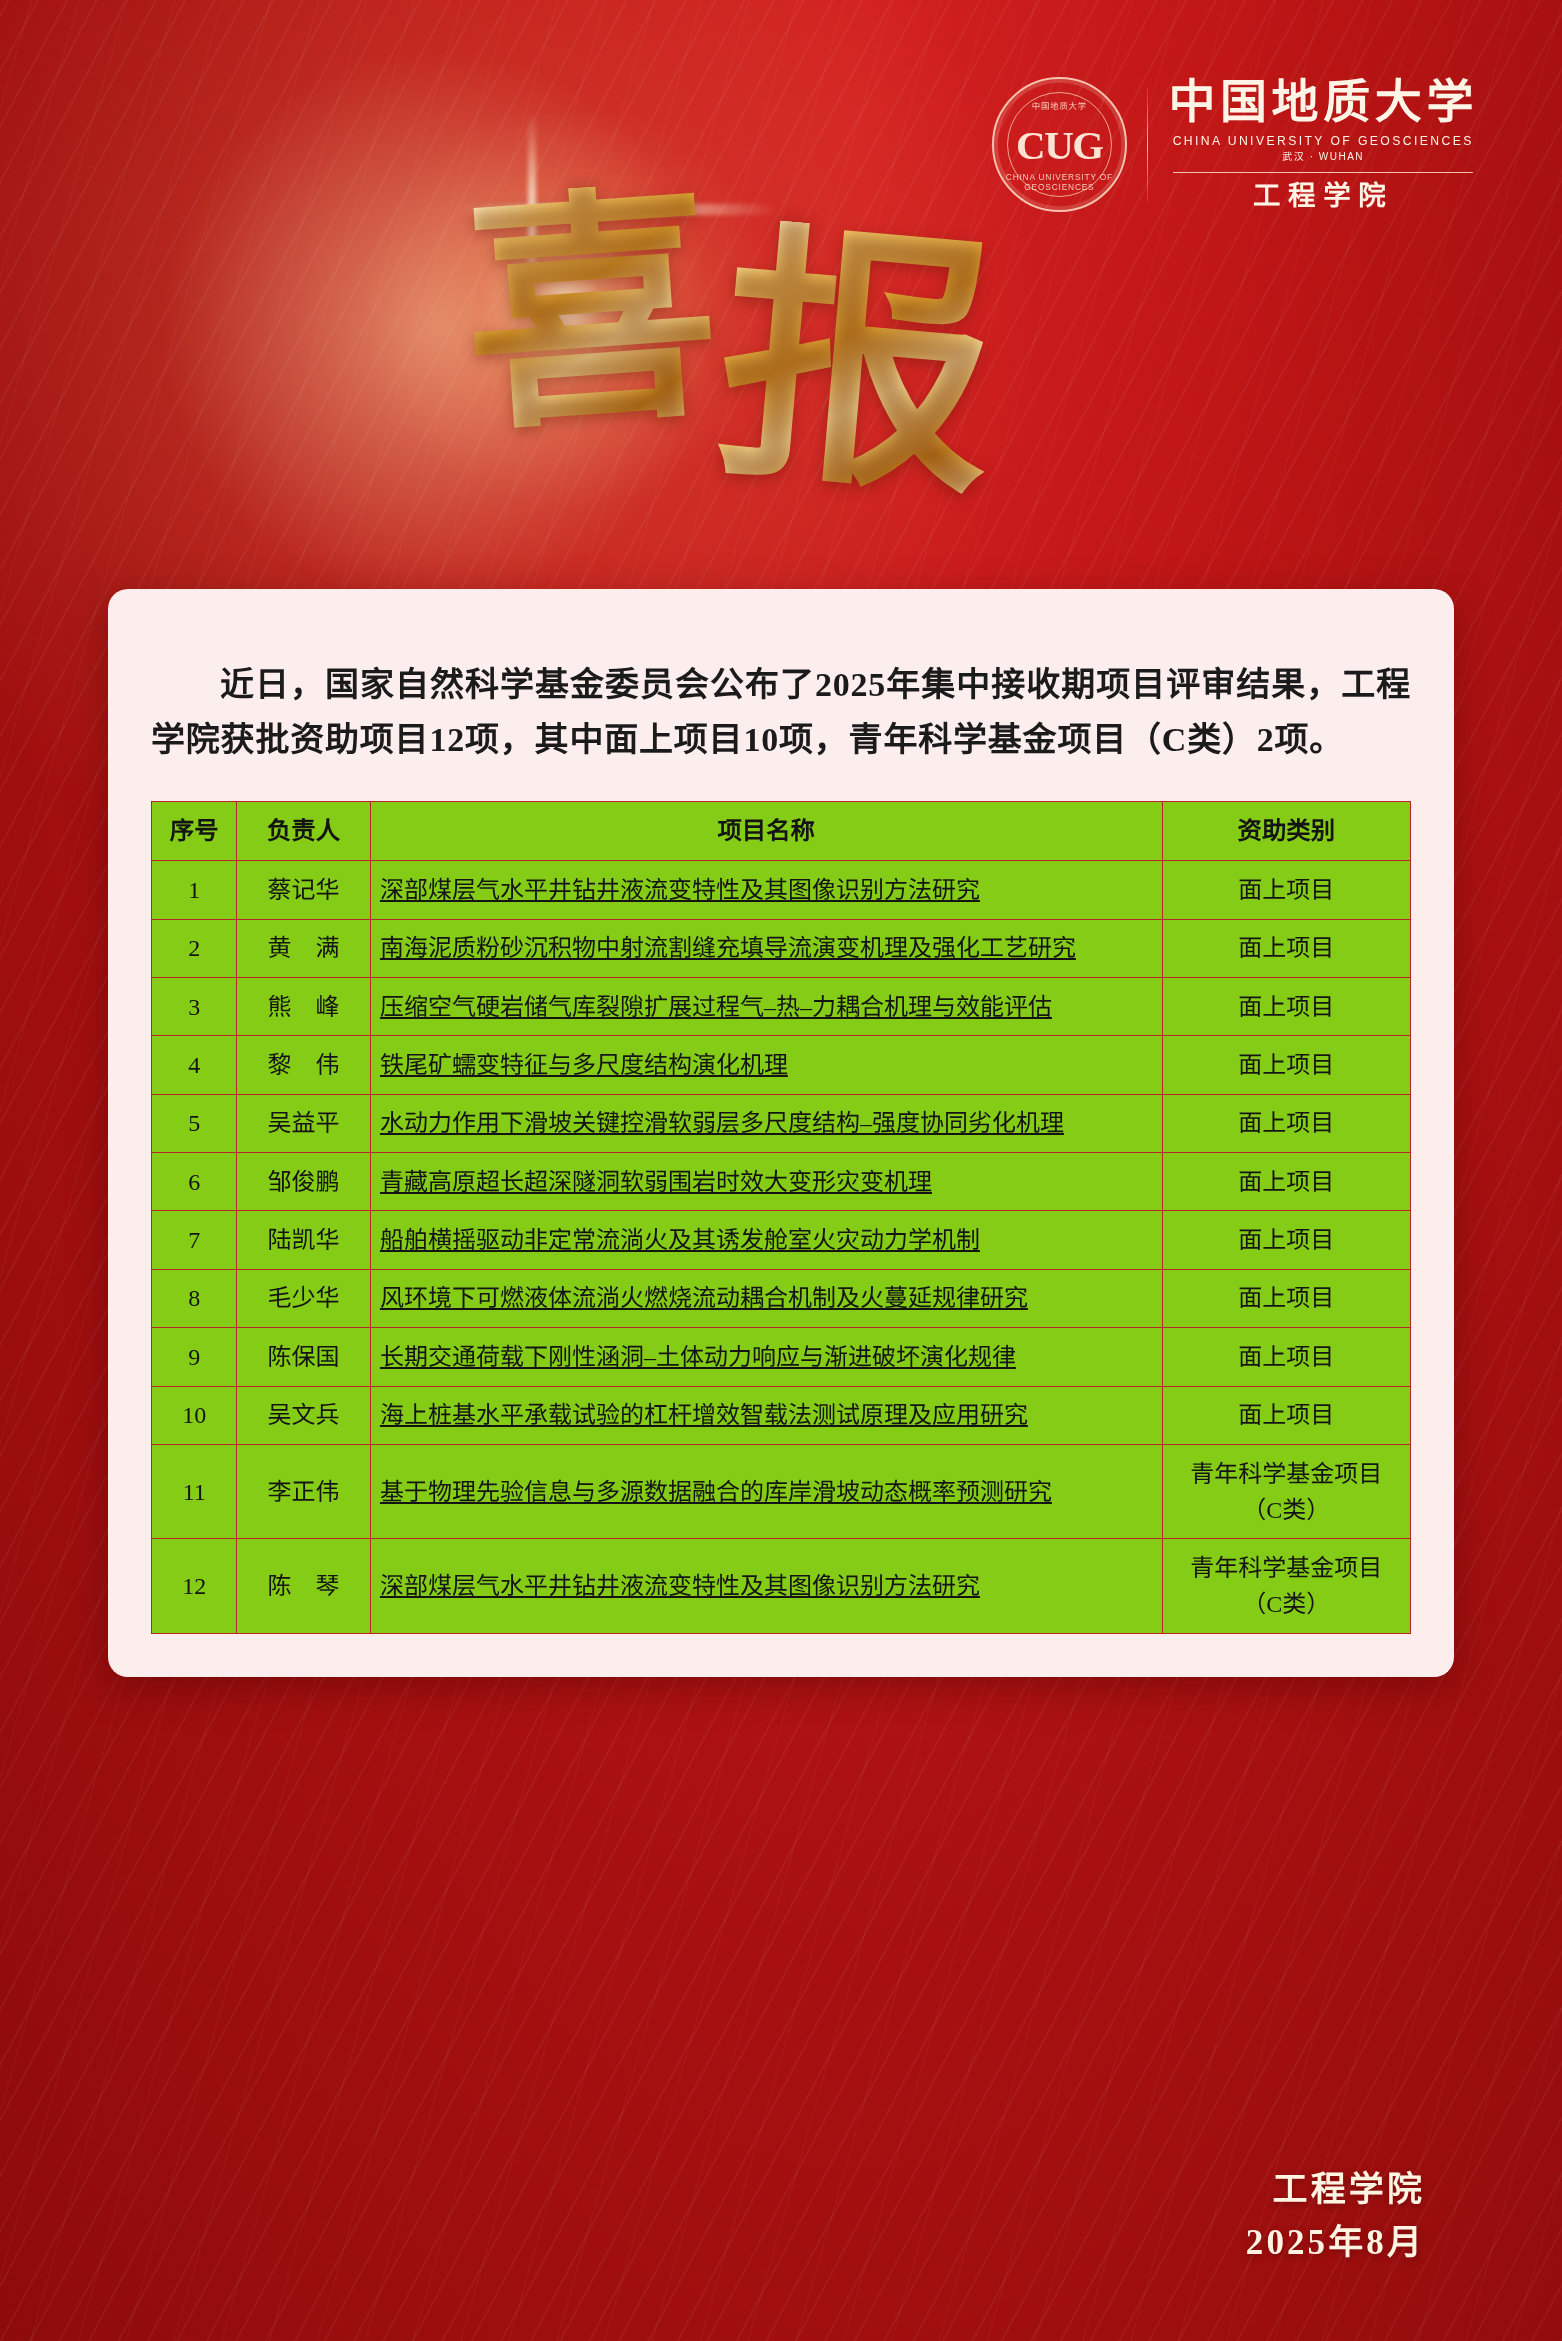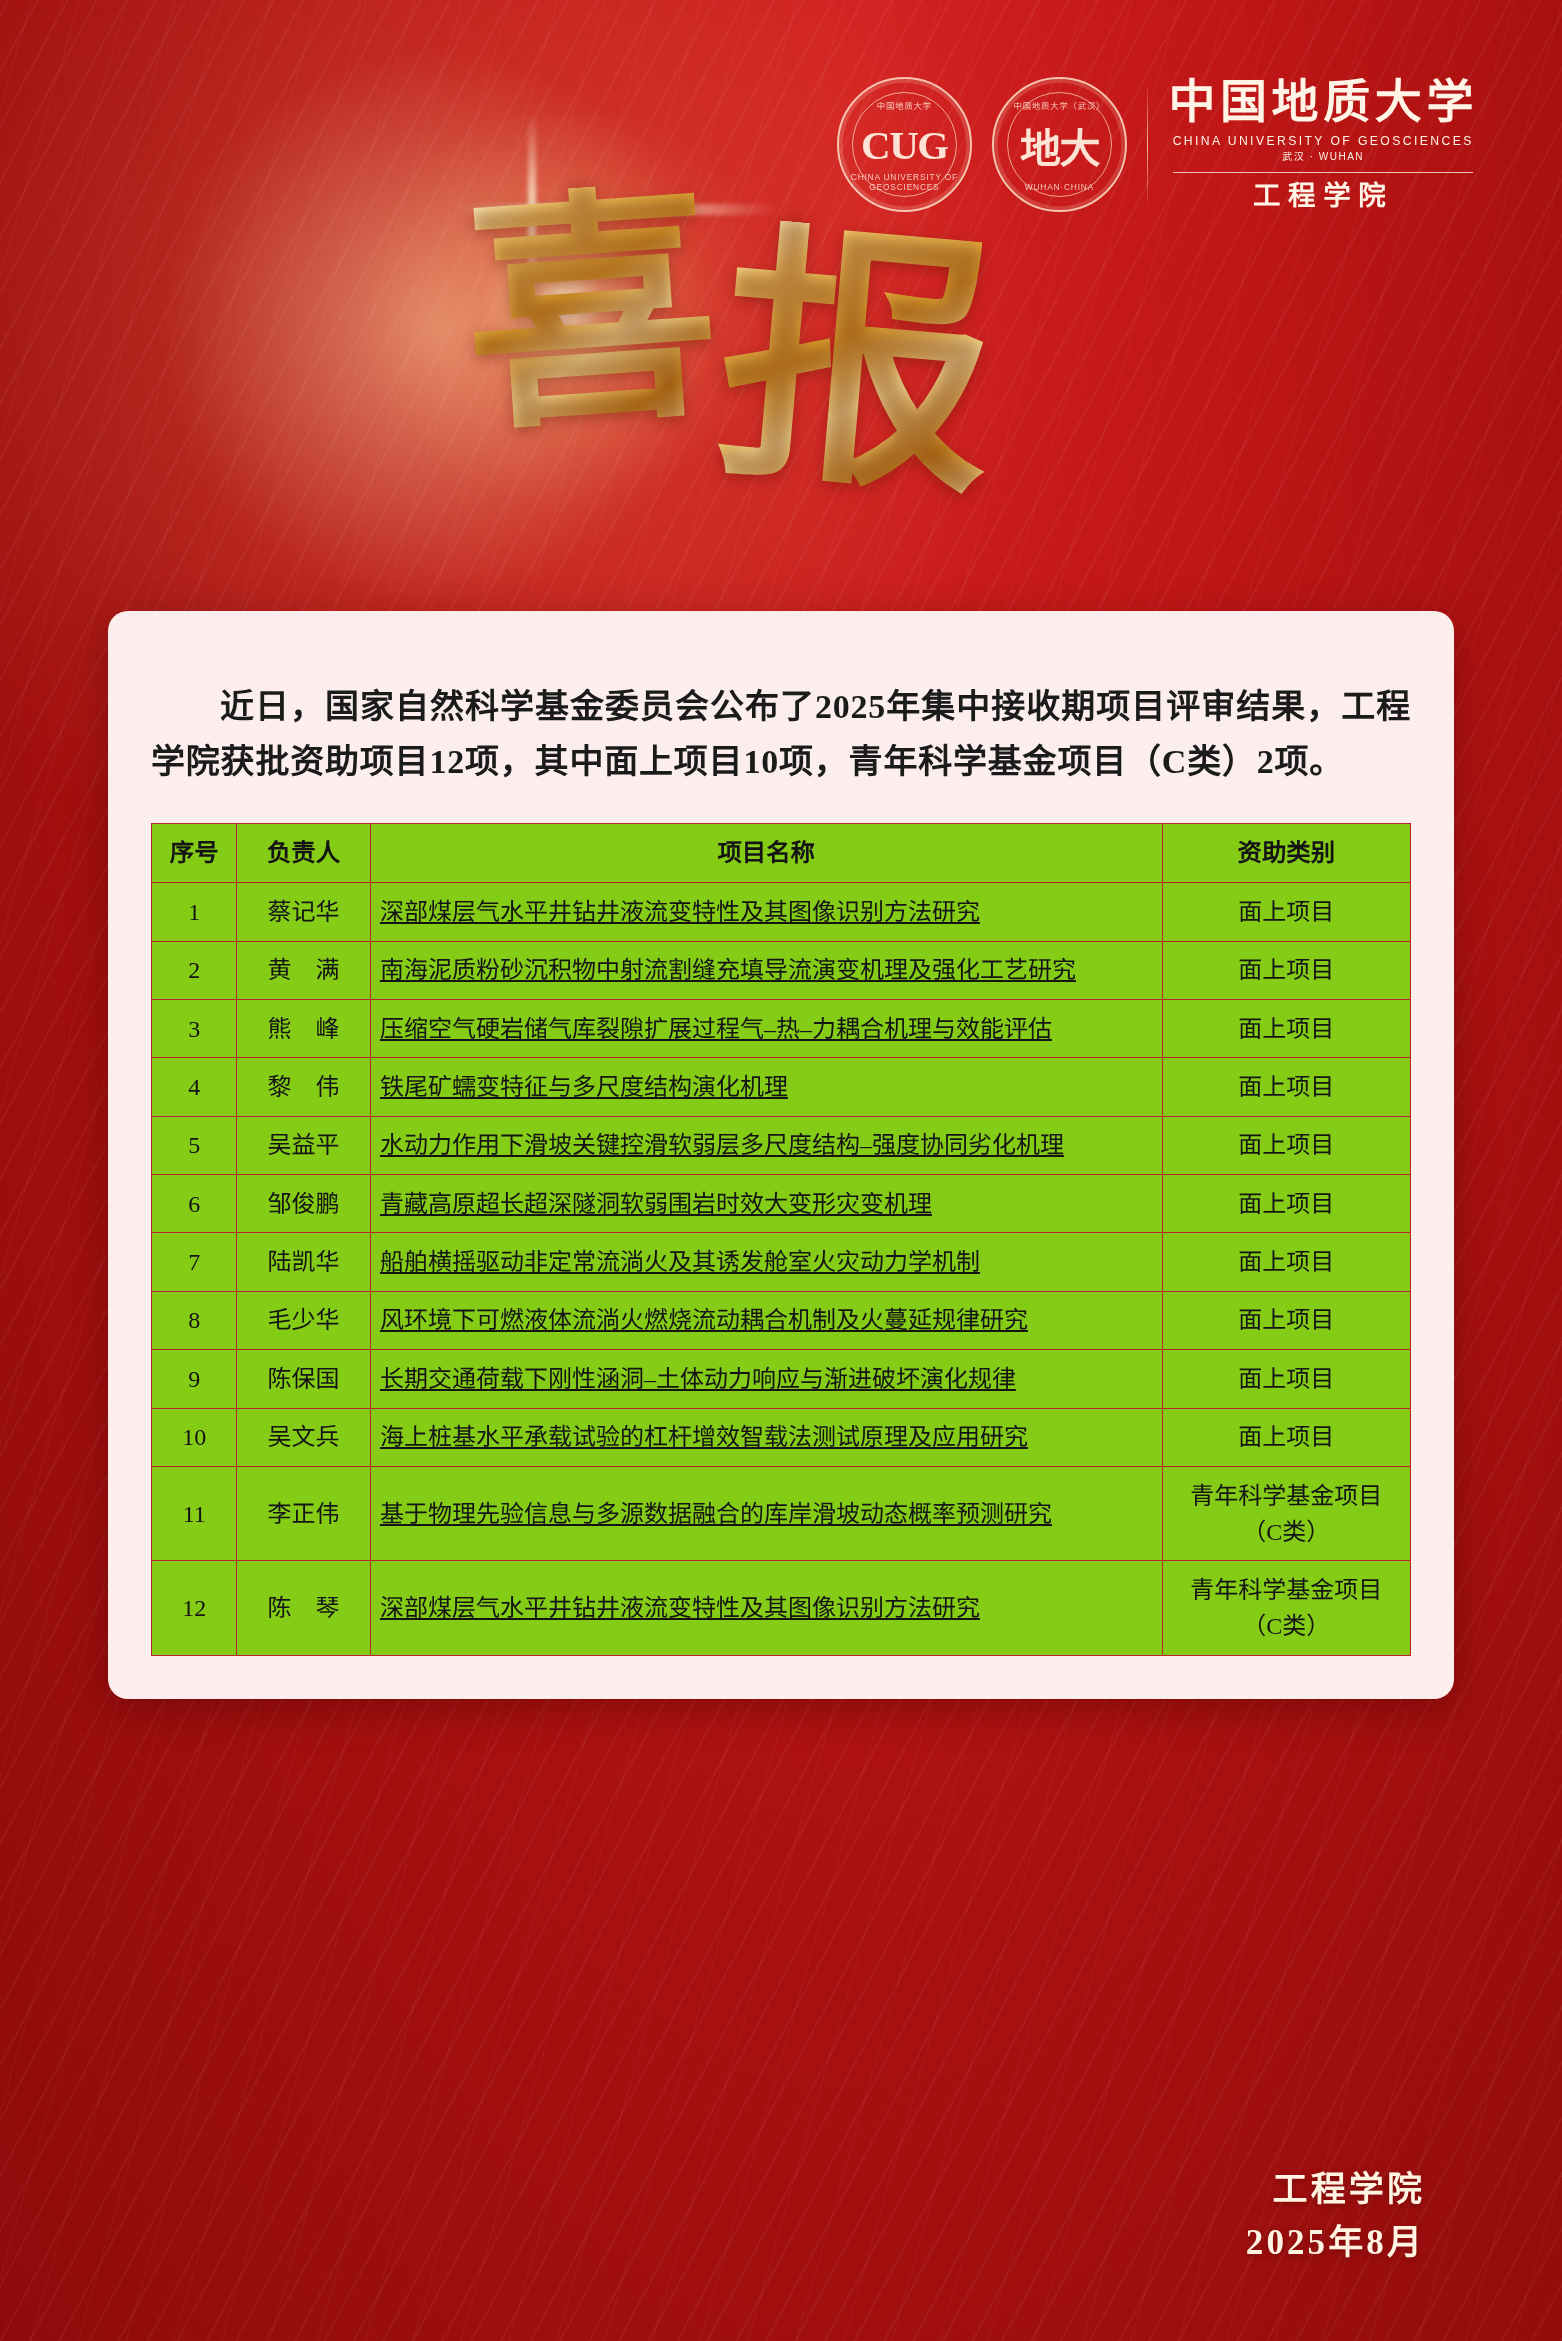--- a/index.html
+++ b/index.html
@@ -190,21 +190,21 @@
   }
   .calli-char.second {
     transform: rotate(5deg) translateY(53px);
     font-size: 275px;
   }
 
   
   .card {
     position: absolute;
     left: 108px;
-    top: 611px;
+    top: 589px;
     width: 1346px;
     background: #fdeeee;
     border-radius: 20px;
     box-shadow: 0 10.7px 38px rgba(60,0,0,0.35);
     padding: 34px 43px 43px 43px;
     box-sizing: border-box;
   }
   .lead {
     font-family: "Liberation Serif", "DejaVu Serif", serif;
     font-size: 34px;
@@ -281,25 +281,20 @@
   <div class="calli">
     <span class="calli-char">喜</span>
     <span class="calli-char second">报</span>
   </div>
 
   <div class="header">
     <div class="seal">
       <span class="seal-arc">中国地质大学</span>
       <span class="seal-core">CUG</span>
       <span class="seal-arc-bottom">CHINA UNIVERSITY OF GEOSCIENCES</span>
-    </div>
-    <div class="seal">
-      <span class="seal-arc">中国地质大学（武汉）</span>
-      <span class="seal-core">地大</span>
-      <span class="seal-arc-bottom">WUHAN·CHINA</span>
     </div>
     <div class="divider-v"></div>
     <div class="uni-text">
       <div class="uni-cn">中国地质大学</div>
       <div class="uni-en">CHINA UNIVERSITY OF GEOSCIENCES</div>
       <div class="uni-city">武汉 · WUHAN</div>
       <div class="uni-rule"></div>
       <div class="uni-school">工程学院</div>
     </div>
   </div>

